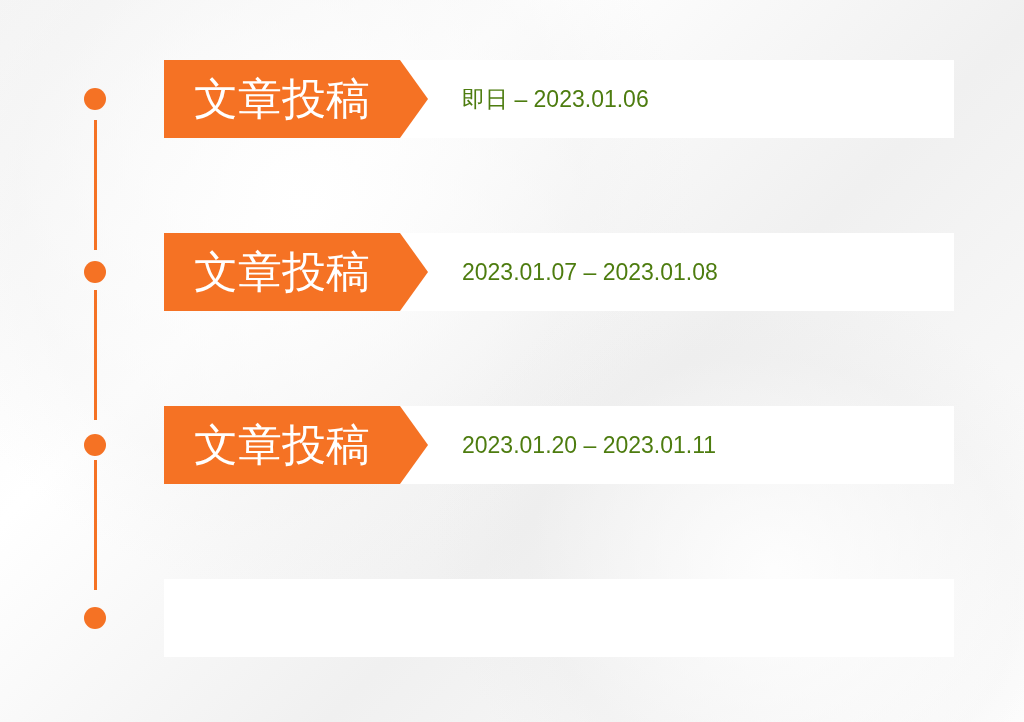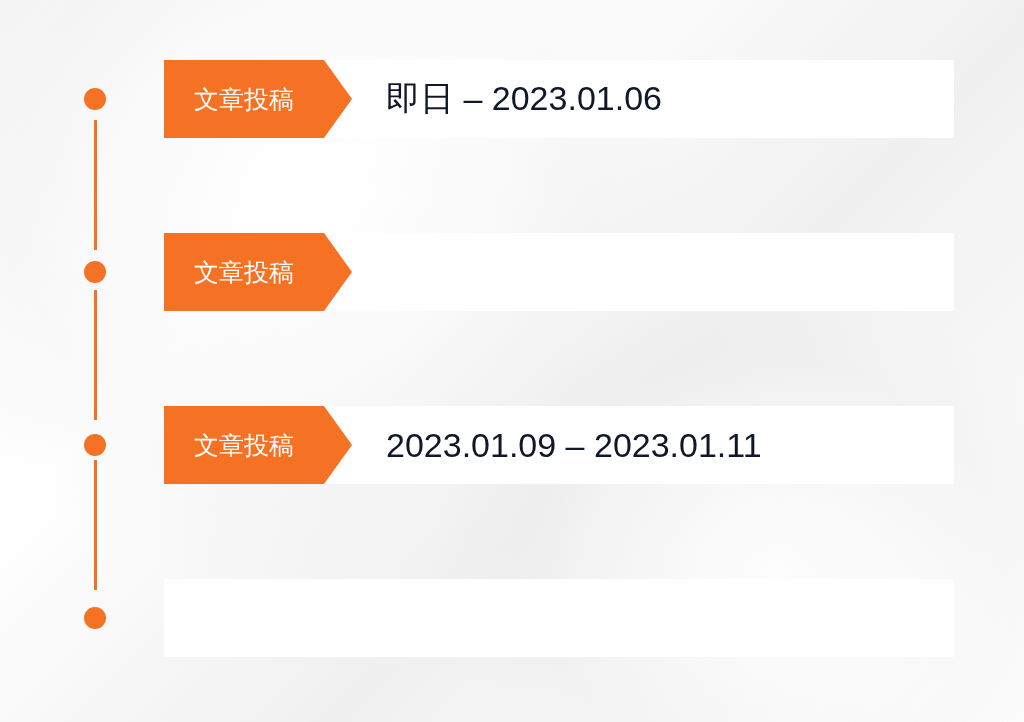--- a/index.html
+++ b/index.html
@@ -96,21 +96,21 @@
       flex: 1;
       display: flex;
       align-items: stretch;
       background: #ffffff;
       height: 78px;
     }
 
     .timeline-label {
       background: #f57224;
       color: #ffffff;
-      font-size: 25px;
+      font-size: 44px;
       font-weight: 500;
       padding: 0 30px 0 30px;
       display: flex;
       align-items: center;
       position: relative;
       white-space: nowrap;
     }
 
     .timeline-label::after {
       content: "";
@@ -118,22 +118,22 @@
       right: -28px;
       top: 0;
       width: 0;
       height: 0;
       border-top: 39px solid transparent;
       border-bottom: 39px solid transparent;
       border-left: 28px solid #f57224;
     }
 
     .timeline-date {
-      color: #0f172a;
-      font-size: 34px;
+      color: #4d7c0f;
+      font-size: 23px;
       padding: 0 30px 0 62px;
       display: flex;
       align-items: center;
       white-space: nowrap;
     }
   </style>
 </head>
 <body>
 
 <div class="timeline">
@@ -147,28 +147,29 @@
     <div class="timeline-content">
       <div class="timeline-label">文章投稿</div>
       <div class="timeline-date">即日 – 2023.01.06</div>
     </div>
   </div>
 
   <div class="timeline-item">
     <div class="timeline-dot"></div>
     <div class="timeline-content">
       <div class="timeline-label">文章投稿</div>
+      <div class="timeline-date">2023.01.07 – 2023.01.08</div>
     </div>
   </div>
 
   <div class="timeline-item">
     <div class="timeline-dot"></div>
     <div class="timeline-content">
       <div class="timeline-label">文章投稿</div>
-      <div class="timeline-date">2023.01.09 – 2023.01.11</div>
+      <div class="timeline-date">2023.01.20 – 2023.01.11</div>
     </div>
   </div>
 
   <div class="timeline-item">
     <div class="timeline-dot"></div>
     <div class="timeline-content">
     </div>
   </div>
 
 </div>

